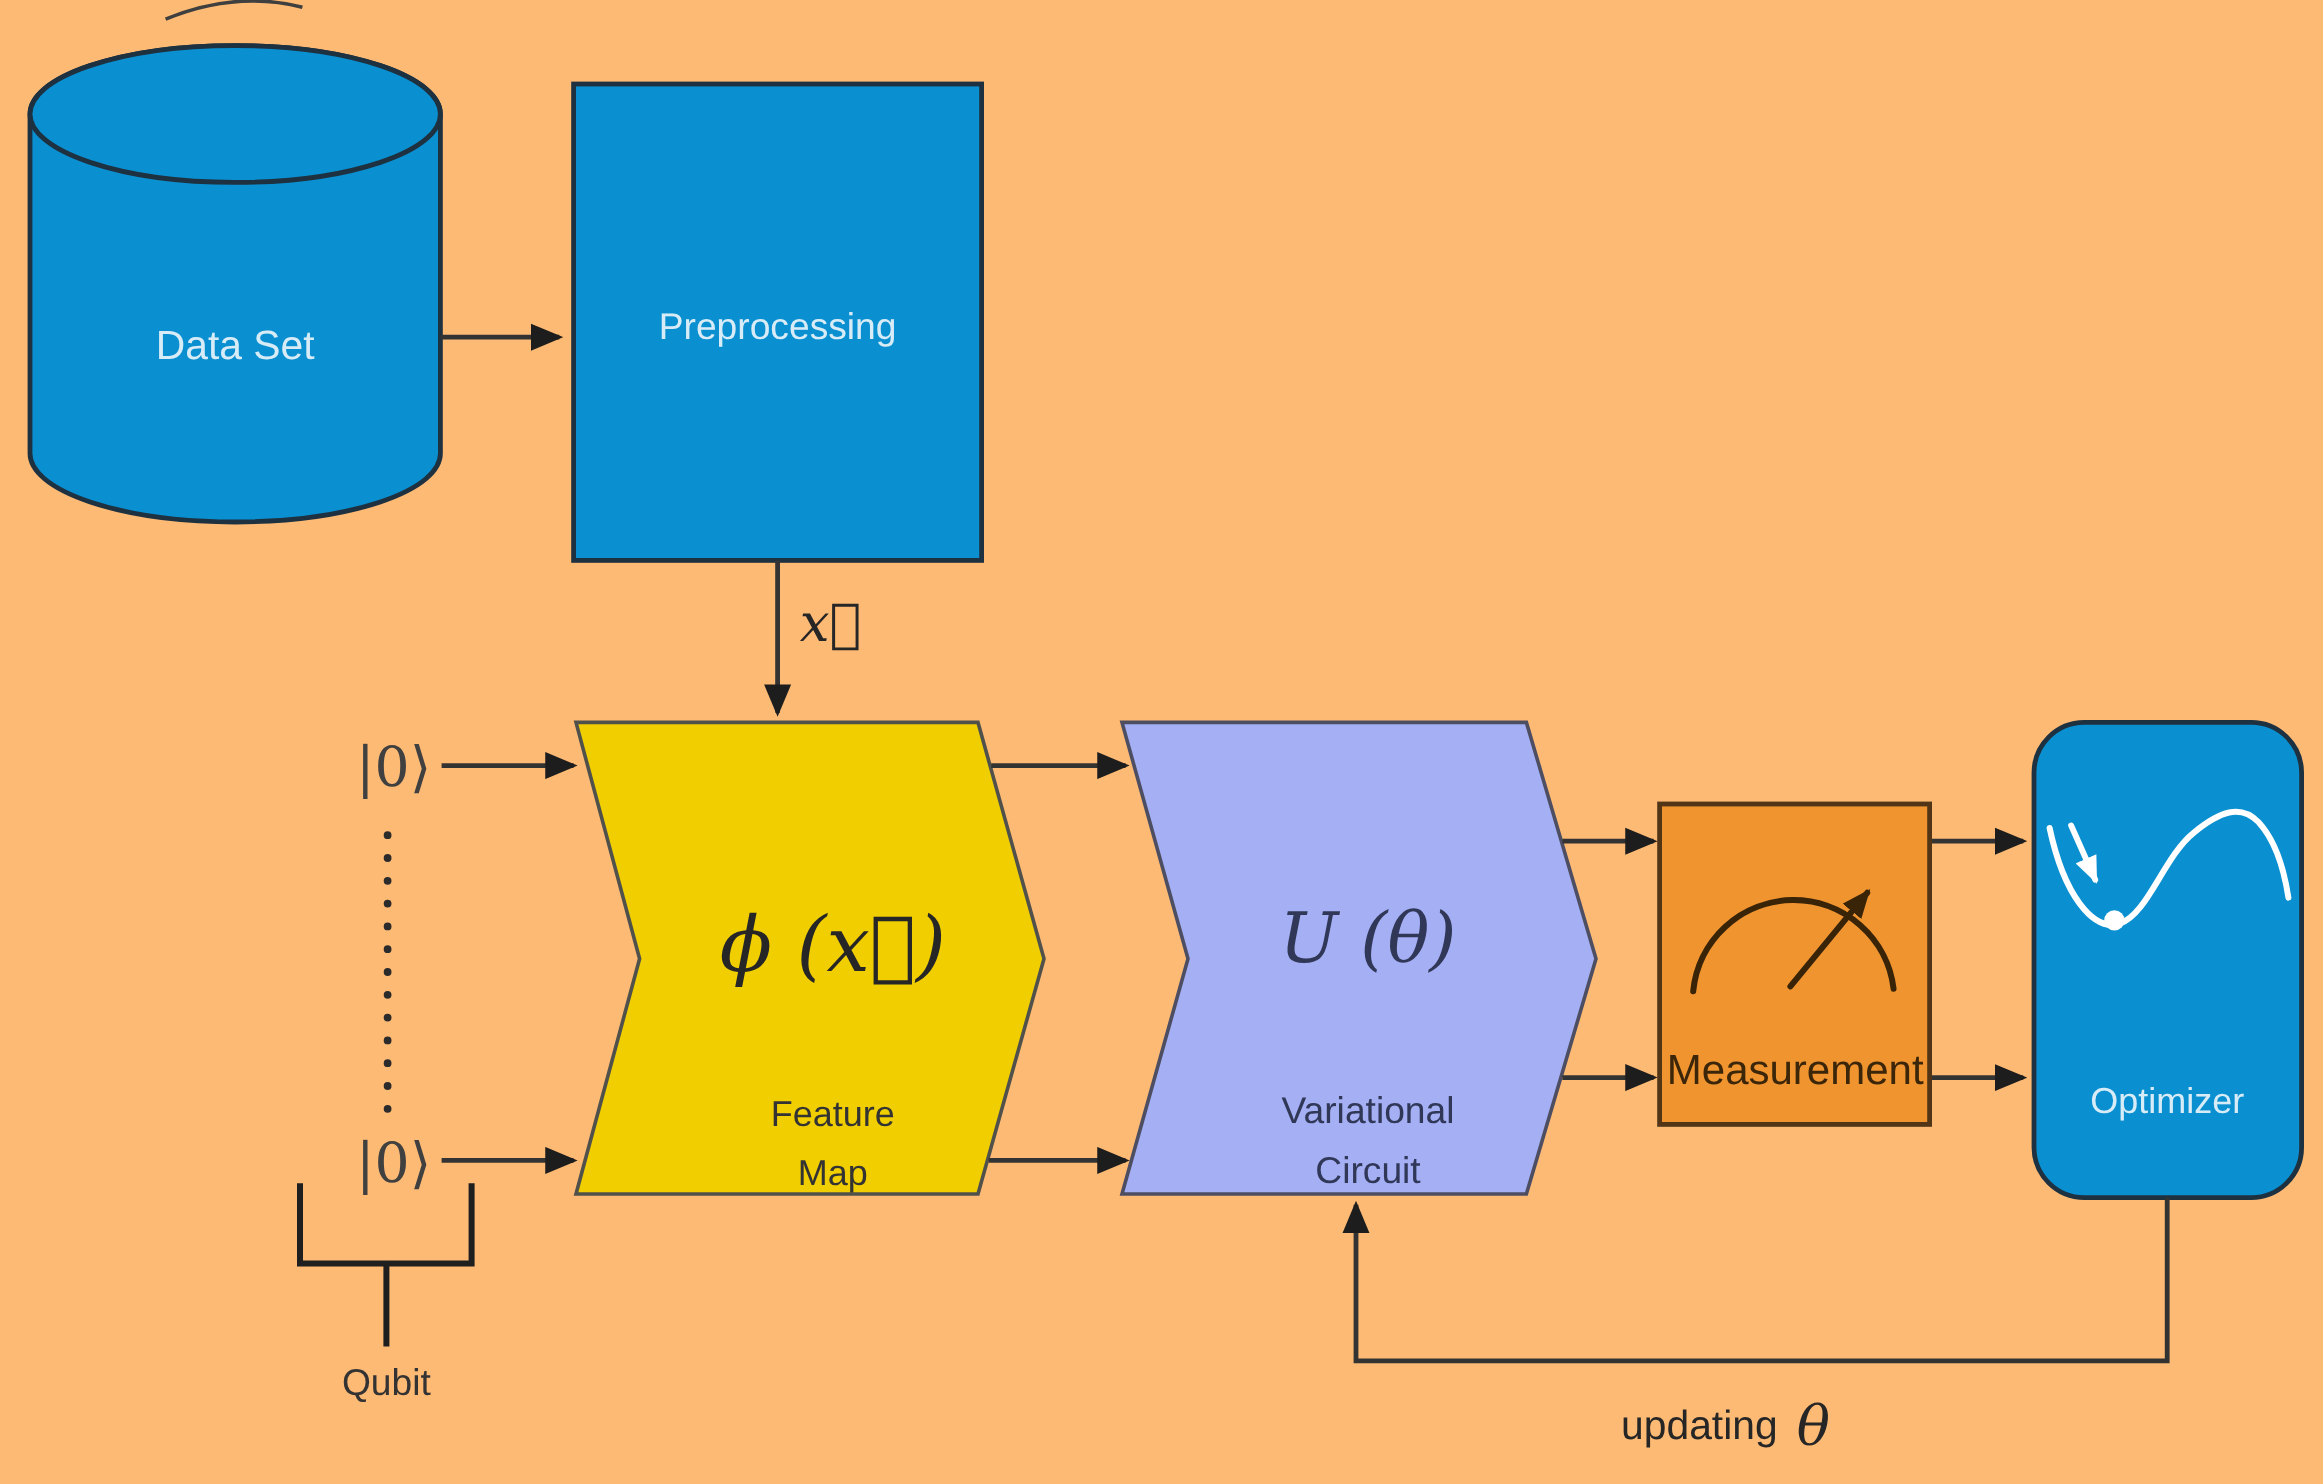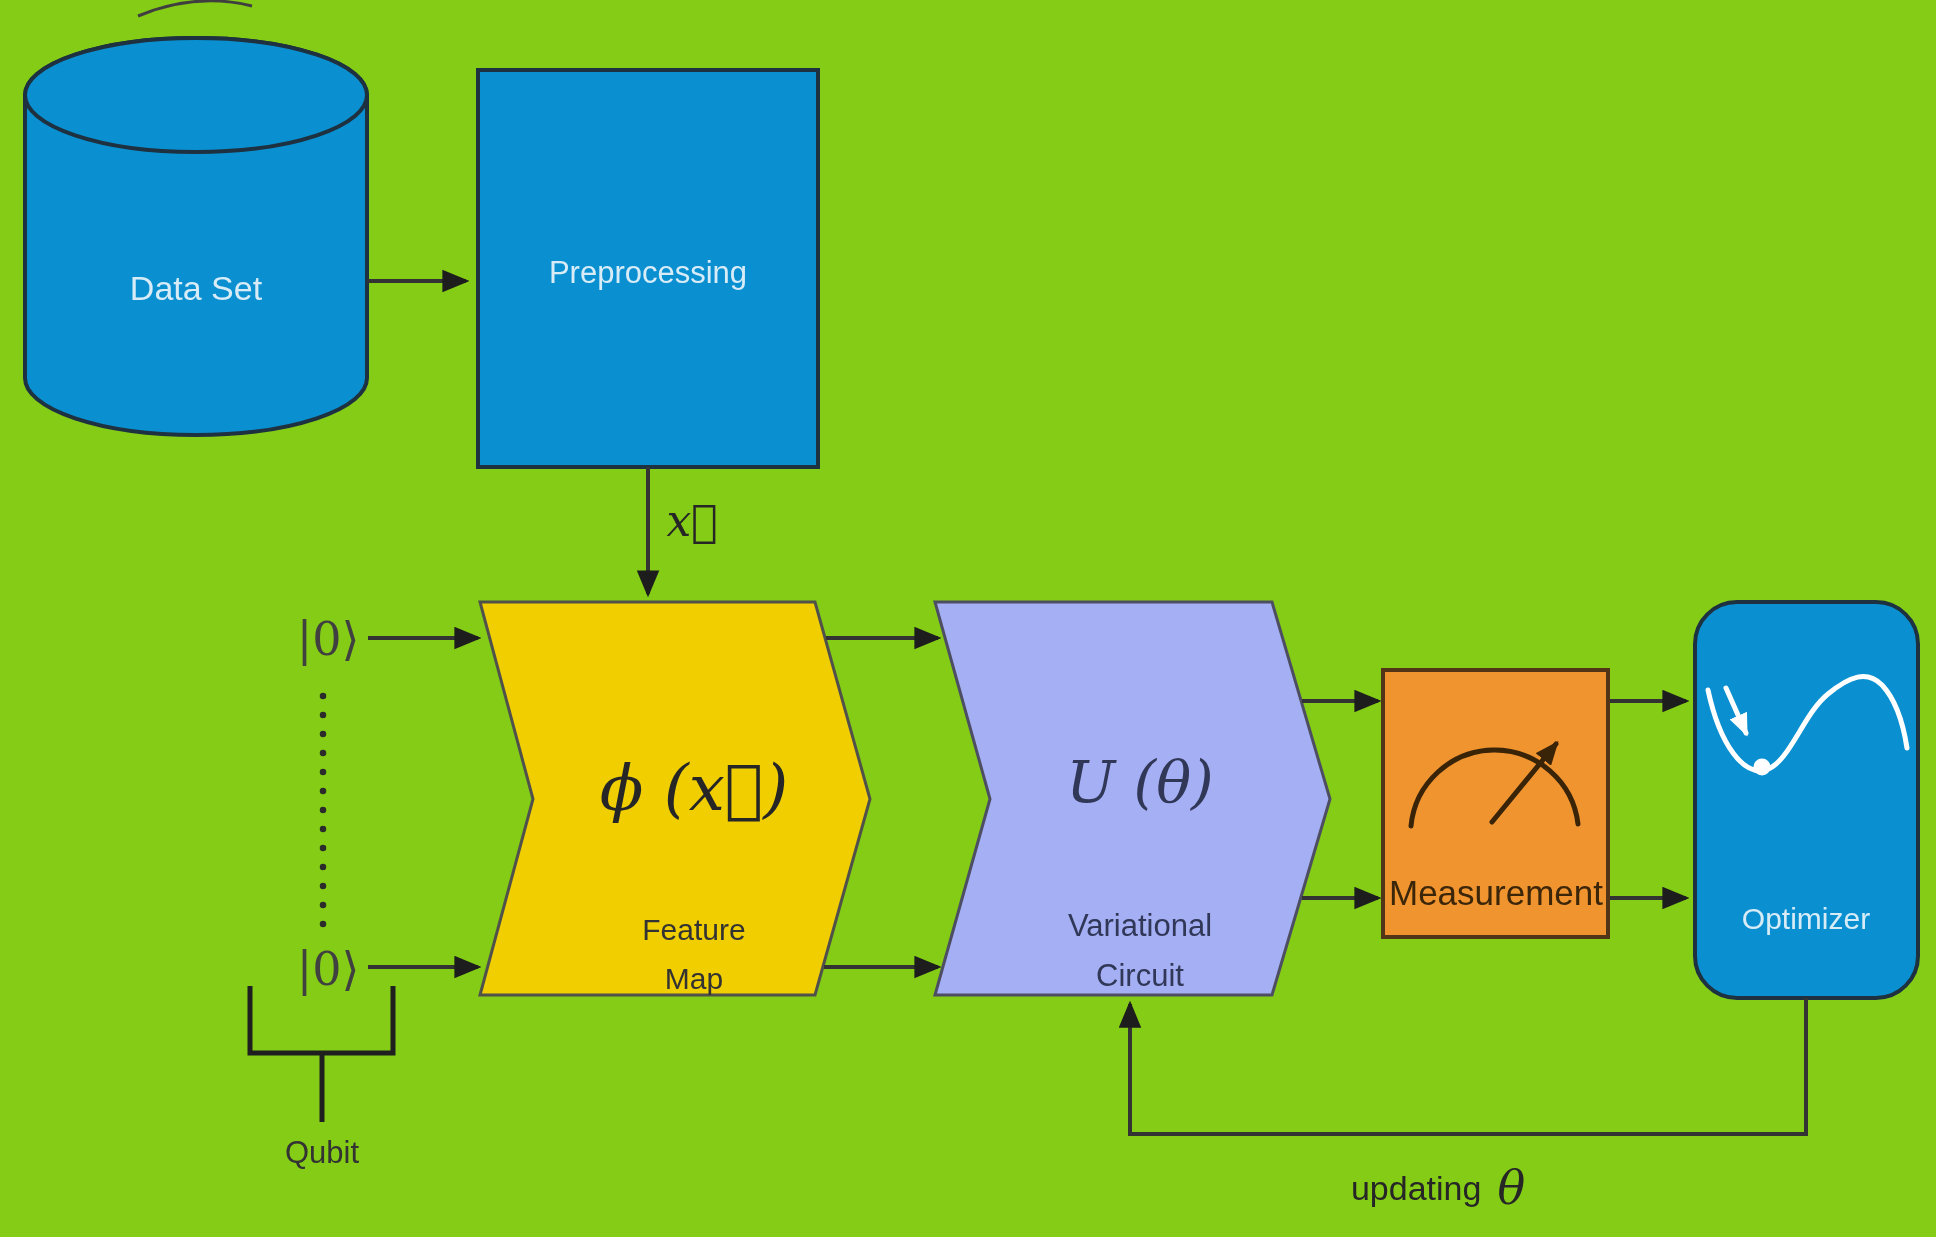--- a/index.html
+++ b/index.html
@@ -1,20 +1,20 @@
 <!DOCTYPE html>
 <html><head>
 <meta charset="utf-8">
 <style>
   html, body { margin: 0; padding: 0; background: #ffffff; }
   .canvas {
     position: relative;
     width: 1936px;
     height: 1237px;
-    background: #84cc16;
+    background: #fdba74;
     overflow: hidden;
   }
   svg { display: block; }
 
   
   .blue-shape   { fill: #0a90d0; stroke: #1e3140; stroke-width: 4; }
   .yellow-shape { fill: #f0ce00; stroke: #51514b; stroke-width: 3; }
   .purple-shape { fill: #a4aff4; stroke: #4e4e63; stroke-width: 3; }
   .orange-shape { fill: #f09430; stroke: #513516; stroke-width: 4; }
 

